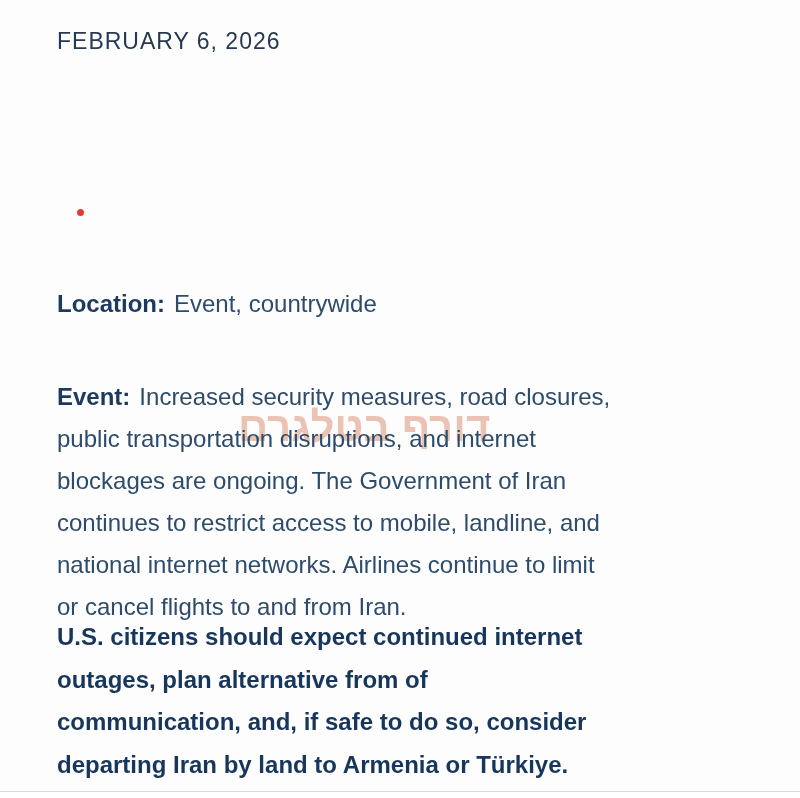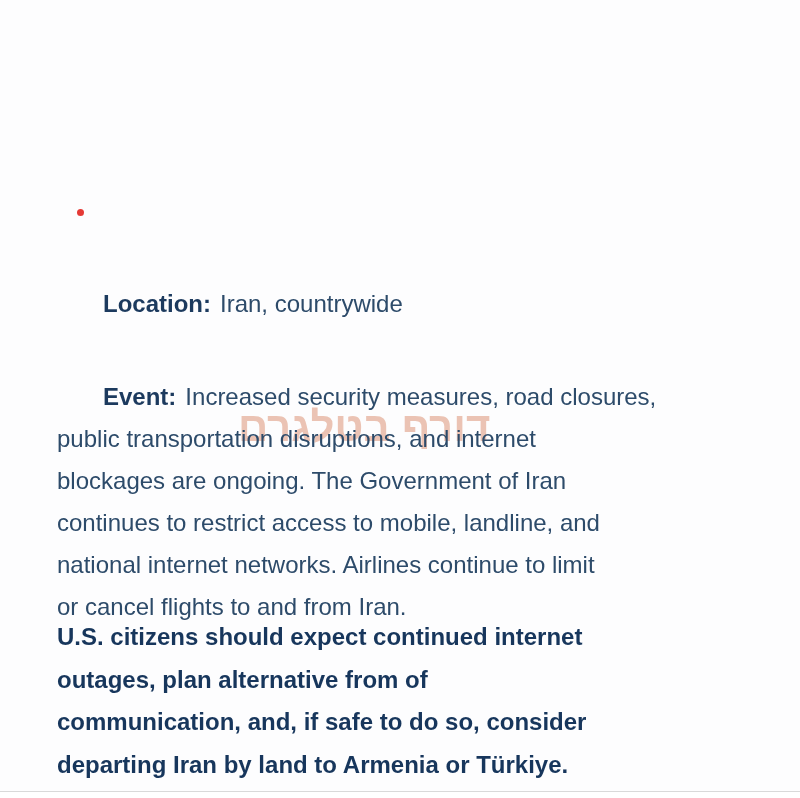--- a/index.html
+++ b/index.html
@@ -58,21 +58,20 @@
     width: 705px;
     margin: 0;
     font-size: 24px;
     line-height: 42px;
     color: #2d4b6a;
   }
   .para .label {
     font-weight: 700;
     color: #1c3a5e;
     margin-right: 9px;
-    margin-left: 46px;
   }
   .pre {
     white-space: pre-line;
   }
   .location-para { top: 283px; }
   .event-para    { top: 376px; }
   .advisory-para {
     top: 616px;
     font-weight: 700;
     color: #17365c;
@@ -93,29 +92,30 @@
     width: 800px;
     height: 6px;
     background: #ffffff;
   }
 </style>
 </head>
 <body>
 
 <div class="page">
 
+  <div class="date">FEBRUARY 6, 2026</div>
 
   <div class="red-dot"></div>
 
   <div class="watermark">דורף בטלגרם</div>
 
   <div class="content">
 
     <p class="para location-para">
-      <span class="label">Location:</span><span>Iran, countrywide</span>
+      <span class="label">Location:</span><span>Event, countrywide</span>
     </p>
 
     <p class="para event-para">
       <span class="label">Event:</span><span class="pre">Increased security measures, road closures,
 public transportation disruptions, and internet
 blockages are ongoing. The Government of Iran
 continues to restrict access to mobile, landline, and
 national internet networks. Airlines continue to limit
 or cancel flights to and from Iran.</span>
     </p>

